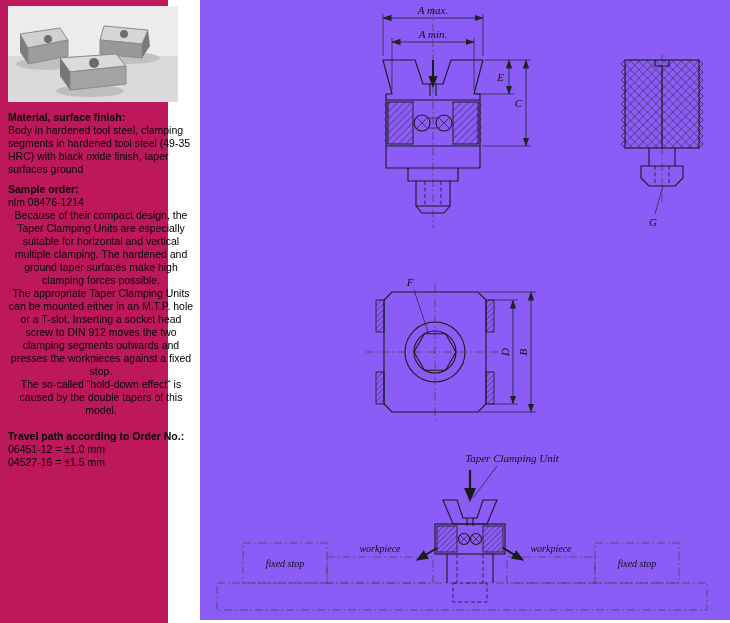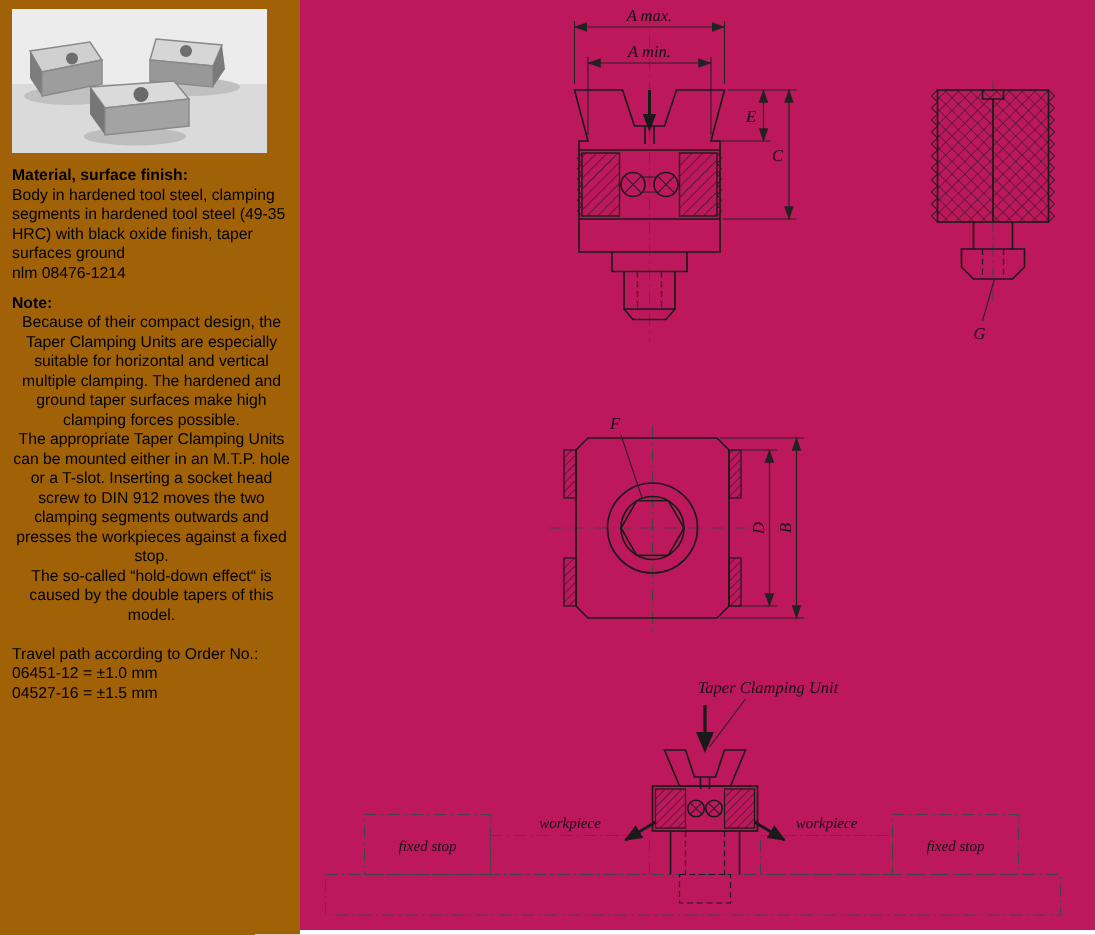--- a/index.html
+++ b/index.html
@@ -1,27 +1,27 @@
 <!DOCTYPE html>
 <html><head>
 <meta charset="utf-8">
 <style>
   * { margin:0; padding:0; box-sizing:border-box; }
   html,body { width:730px; height:623px; background:#ffffff; font-family:"Liberation Sans", sans-serif; }
   .page { position:relative; width:730px; height:623px; background:#ffffff; overflow:hidden; }
 
-  .left-col { position:absolute; left:0; top:0; width:200px; height:623px; background:#a16207; padding:6px 7px 0 8px; }
+  .left-col { position:absolute; left:0; top:0; width:168px; height:623px; background:#be185d; padding:6px 7px 0 8px; }
   .photo { width:170px; height:96px; display:block; }
   .tb { width:186px; font-size:10.5px; line-height:13px; color:#000; margin-top:9px; }
   .h  { font-weight:bold; margin-top:7px; }
   .b  { font-weight:normal; }
   .pre { white-space:pre-line;text-align:center; }
-  .gap { margin-top:13px; }
-
-  .panel { position:absolute; left:200px; top:0; width:530px; height:620px; background:#be185d;text-decoration:underline; }
+  .gap { margin-top:13px;font-weight:bold; }
+
+  .panel { position:absolute; left:200px; top:0; width:530px; height:620px; background:#8b5cf6;text-decoration:underline; }
   .panel svg { position:absolute; overflow:visible; }
 
   .ln   { stroke:#1a1a1a; stroke-width:1.1; fill:none; }
   .thin { stroke:#222; stroke-width:0.7; fill:none; }
   .dimln{ stroke:#222; stroke-width:0.8; fill:none; }
   .cl   { stroke:#444; stroke-width:0.7; fill:none; stroke-dasharray:8 3 1.5 3; }
   .hid  { stroke:#1a1a1a; stroke-width:0.8; fill:none; stroke-dasharray:4 2.5; }
   .dim  { font-family:"Liberation Serif", serif; font-style:italic; font-size:11px; fill:#111; }
   .lbl  { font-family:"Liberation Serif", serif; font-style:italic; font-size:10px; fill:#111; }
   .ttl  { font-family:"Liberation Serif", serif; font-style:italic; font-size:11px; fill:#111; }
@@ -55,22 +55,22 @@
         <polygon points="52,52 108,48 118,60 62,66" fill="#dadada" stroke="#8a8a8a"></polygon>
         <polygon points="52,52 62,66 62,84 52,70" fill="#767676"></polygon>
         <polygon points="62,66 118,60 118,78 62,84" fill="#a3a3a3" stroke="#8a8a8a"></polygon>
         <circle cx="86" cy="57" r="5" fill="#6a6a6a"></circle>
       </g>
     </svg>
 
     <div class="tb">
       <div class="h">Material, surface finish:</div>
       <p class="b">Body in hardened tool steel, clamping segments in hardened tool steel (49-35 HRC) with black oxide finish, taper surfaces ground</p>
+      <div class="h">Sample order:</div>
       <p class="b">nlm 08476-1214</p>
-      <div class="h">Note:</div>
       <p class="b pre">Because of their compact design, the Taper Clamping Units are especially suitable for horizontal and vertical multiple clamping. The hardened and ground taper surfaces make high clamping forces possible.
 The appropriate Taper Clamping Units can be mounted either in an M.T.P. hole or a T-slot. Inserting a socket head screw to DIN 912 moves the two clamping segments outwards and presses the workpieces against a fixed stop.
 The so-called “hold-down effect“ is caused by the double tapers of this model.</p>
       <p class="b gap">Travel path according to Order No.:</p>
       <p class="b">06451-12 = ±1.0 mm</p>
       <p class="b">04527-16 = ±1.5 mm</p>
     </div>
   </div>
 
   <div class="panel">

